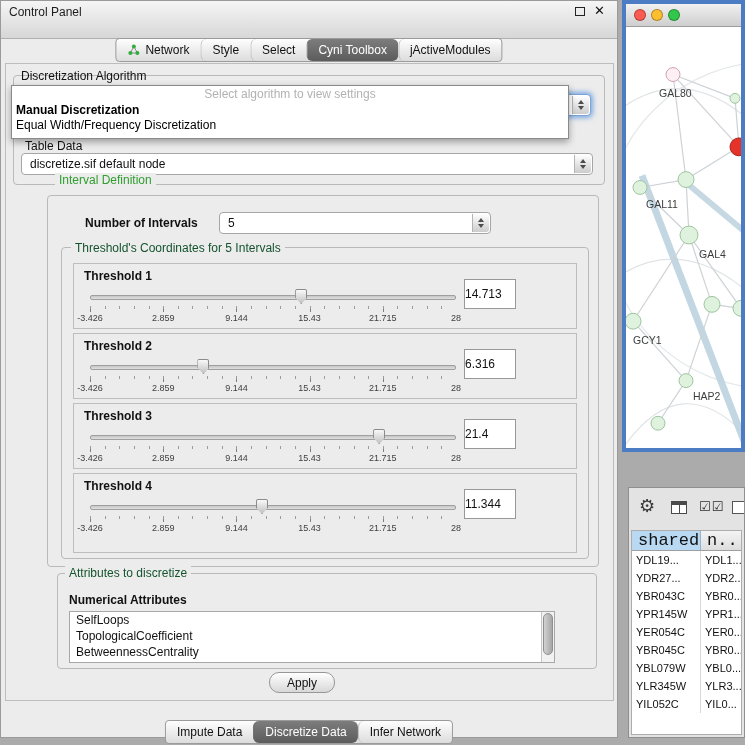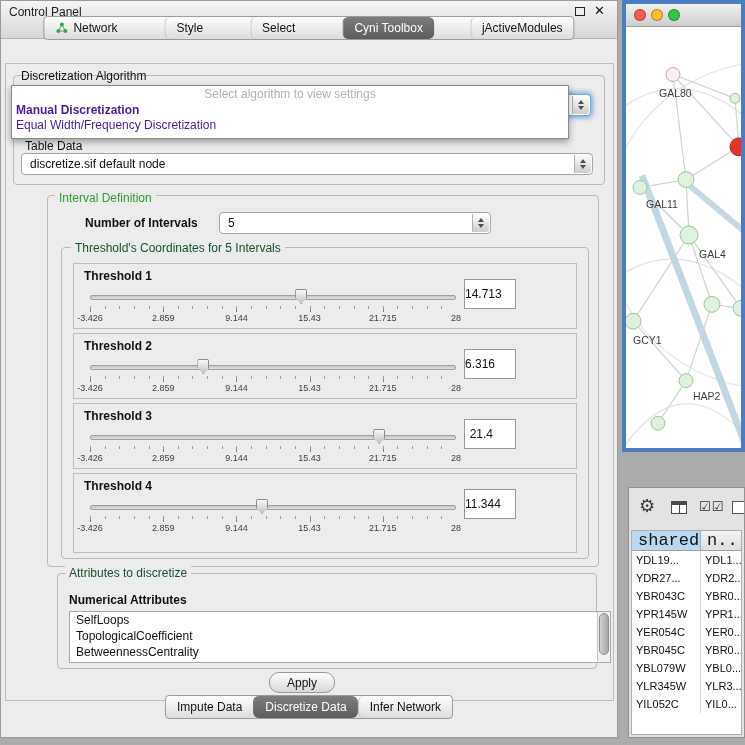--- a/index.html
+++ b/index.html
@@ -18,36 +18,36 @@
   .cp-titlebar{position:absolute;left:0;top:0;right:0;height:38px;background:linear-gradient(#f5f5f5,#d7d7d7);border-bottom:1px solid #b0b0b0;}
   .cp-title{position:absolute;left:8px;top:4px;font-size:12px;color:#1c1c1c;}
   .win-btns{position:absolute;right:12px;top:4px;display:flex;gap:9px;align-items:center;}
   .float-icon{width:10px;height:9px;border:1.5px solid #222;display:inline-block;}
   .close-icon{font-size:13px;font-weight:bold;color:#111;line-height:12px;}
 
   .cp-inner{position:absolute;left:4px;top:62px;width:609px;height:638px;border:1px solid #bdbdbd;background:#ececec;pointer-events:none;}
 
   
   .tabbar{position:absolute;left:50%;transform:translateX(-50%);display:inline-flex;border:1px solid #9b9b9b;border-radius:4px;background:linear-gradient(#fefefe,#dcdcdc);overflow:hidden;white-space:nowrap;}
-  .tabbar.top{top:15px;gap:36px;}
-  .tabbar.bottom{top:694px;}
+  .tabbar.top{top:37px;}
+  .tabbar.bottom{top:719px;}
   .tab{padding:4px 11px;font-size:12px;display:flex;align-items:center;gap:5px;color:#111;}
   .tab + .tab{border-left:1px solid #bdbdbd;border-radius:6px;}
   .tab.selected{background:linear-gradient(#7d7d7d,#5c5c5c);color:#fff;border-left-color:#6d6d6d;}
 
   
   .groupbox{position:absolute;border:1px solid #b9b9b9;border-radius:4px;}
   .g-title{position:absolute;background:#ececec;padding:0 4px;font-size:12px;white-space:nowrap;}
   .green{color:#2f9e2f;}
   .blue{color:#14532d;text-align:center;}
 
   .g-algo{left:12px;top:74px;width:592px;height:110px;}
   .g-algo-title{left:20px;top:68px;position:absolute;font-size:12px;background:transparent;}
   .g-interval{left:46px;top:194px;width:552px;height:372px;}
-  .g-interval-title{left:54px;top:190px;position:absolute;}
+  .g-interval-title{left:54px;top:172px;position:absolute;}
   .g-thresholds{left:60px;top:246px;width:528px;height:312px;}
   .g-thresholds-title{left:70px;top:240px;position:absolute;}
   .g-attrs{left:56px;top:572px;width:540px;height:96px;}
   .g-attrs-title{left:64px;top:565px;position:absolute;}
 
   
   .combo{position:absolute;height:22px;background:#fff;border:1px solid #a6a6a6;border-radius:4px;font-size:12px;}
   .combo .val{position:absolute;left:8px;top:0;line-height:20px;white-space:nowrap;}
   .stepper{position:absolute;top:1px;right:1px;bottom:1px;width:17px;background:linear-gradient(#fefefe,#cccccc);border-left:1px solid #b3b3b3;border-radius:0 3px 3px 0;display:flex;flex-direction:column;align-items:center;justify-content:center;gap:2px;}
   .arr-up{width:0;height:0;border-left:3px solid transparent;border-right:3px solid transparent;border-bottom:4px solid #4c4c4c;}
@@ -55,38 +55,38 @@
   .combo-algo{left:20px;top:93px;width:570px;z-index:5;border-color:#7aa4d8;box-shadow:0 0 5px 2px rgba(96,152,223,.8);}
   .combo-table{left:20px;top:152px;width:572px;}
   .combo-n{left:218px;top:211px;width:272px;}
 
   .td-label{position:absolute;left:24px;top:138px;font-size:12px;}
   .ni-label{position:absolute;left:84px;top:215px;font-weight:bold;font-size:12px;}
 
   
   .popup{position:absolute;left:10px;top:84px;width:558px;height:54px;background:#fff;border:1px solid #8a8a8a;box-shadow:0 3px 7px rgba(0,0,0,.35);z-index:30;}
   .popup-head{font-size:12px;color:#b2b2b2;text-align:center;line-height:17px;}
-  .popup-item{font-size:12px;line-height:15px;padding-left:4px;color:#4c1d95;}
+  .popup-item{font-size:12px;line-height:15px;padding-left:4px;color:#000000;}
   .popup-item.bold{font-weight:bold;}
 
   
   .tpanel{position:absolute;left:72px;width:504px;height:66px;border:1px solid #bdbdbd;}
   .tp1{top:262px}.tp2{top:332px}.tp3{top:402px}.tp4{top:472px;height:80px}
   .tlabel{position:absolute;left:10px;top:5px;font-weight:bold;font-size:12px;}
   .slider{position:absolute;left:16px;top:24px;width:366px;height:38px;}
   .track{position:absolute;left:0;right:0;top:7px;height:5px;background:linear-gradient(#c6c6c6,#e0e0e0);border:1px solid #9f9f9f;border-radius:2px;}
   .thumb{position:absolute;top:1px;width:12px;height:15px;background:linear-gradient(#fdfdfd,#bdbdbd);box-shadow:inset 0 0 0 1px #8b8b8b;clip-path:polygon(0 0,100% 0,100% 58%,50% 100%,0 58%);border-radius:2px 2px 0 0;}
   .ticks{position:absolute;left:0;width:100%;top:18px;height:6px;background-image:repeating-linear-gradient(to right,#9b9b9b 0 1px,transparent 1px 14.64px),repeating-linear-gradient(to right,#7e7e7e 0 1px,transparent 1px 73.2px);background-repeat:no-repeat,no-repeat;background-size:100% 3px,100% 6px;}
   .scale{position:absolute;left:0;width:100%;top:25px;height:11px;}
   .scale span{position:absolute;transform:translateX(-50%);font-size:9px;color:#3e3e3e;white-space:nowrap;}
-  .tval{position:absolute;left:390px;top:15px;width:52px;height:30px;background:#fff;border:1px solid #989898;font-size:12px;line-height:28px;text-align:right;padding-right:22px;}
+  .tval{position:absolute;left:390px;top:15px;width:52px;height:30px;background:#fff;border:1px solid #989898;font-size:12px;line-height:28px;text-align:left;padding-right:22px;}
 
   
   .attrs-label{position:absolute;left:68px;top:592px;font-weight:bold;font-size:12px;}
-  .attr-list{position:absolute;left:68px;top:610px;width:542px;height:52px;background:#fff;border:1px solid #a8a8a8;overflow:hidden;}
+  .attr-list{position:absolute;left:68px;top:610px;width:486px;height:52px;background:#fff;border:1px solid #a8a8a8;overflow:hidden;}
   .attr-item{font-size:12px;line-height:16px;padding-left:6px;color:#111;}
   .vscroll{position:absolute;top:0;right:0;bottom:0;width:13px;background:#f2f2f2;border-left:1px solid #c6c6c6;}
   .vthumb{position:absolute;top:1px;left:1px;right:1px;height:42px;background:linear-gradient(90deg,#d2d2d2,#a6a6a6);border:1px solid #8f8f8f;border-radius:5px;}
 
   .apply{position:absolute;left:268px;top:671px;width:66px;height:21px;border:1px solid #979797;border-radius:10px;background:linear-gradient(#ffffff,#d8d8d8);font-size:12px;font-family:inherit;color:#111;}
 
   
   .net-window{position:absolute;left:622px;top:0;width:123px;height:452px;border:4px solid #4b7cc4;background:#84cc16;overflow:hidden;}
   .net-titlebar{position:absolute;left:0;top:0;right:0;height:23px;background:linear-gradient(#f1f1f1,#cecece);border-bottom:1px solid #9d9d9d;display:flex;align-items:center;padding-left:8px;gap:5px;}
   .light{width:12px;height:12px;border-radius:50%;border:1px solid rgba(0,0,0,.3);}

